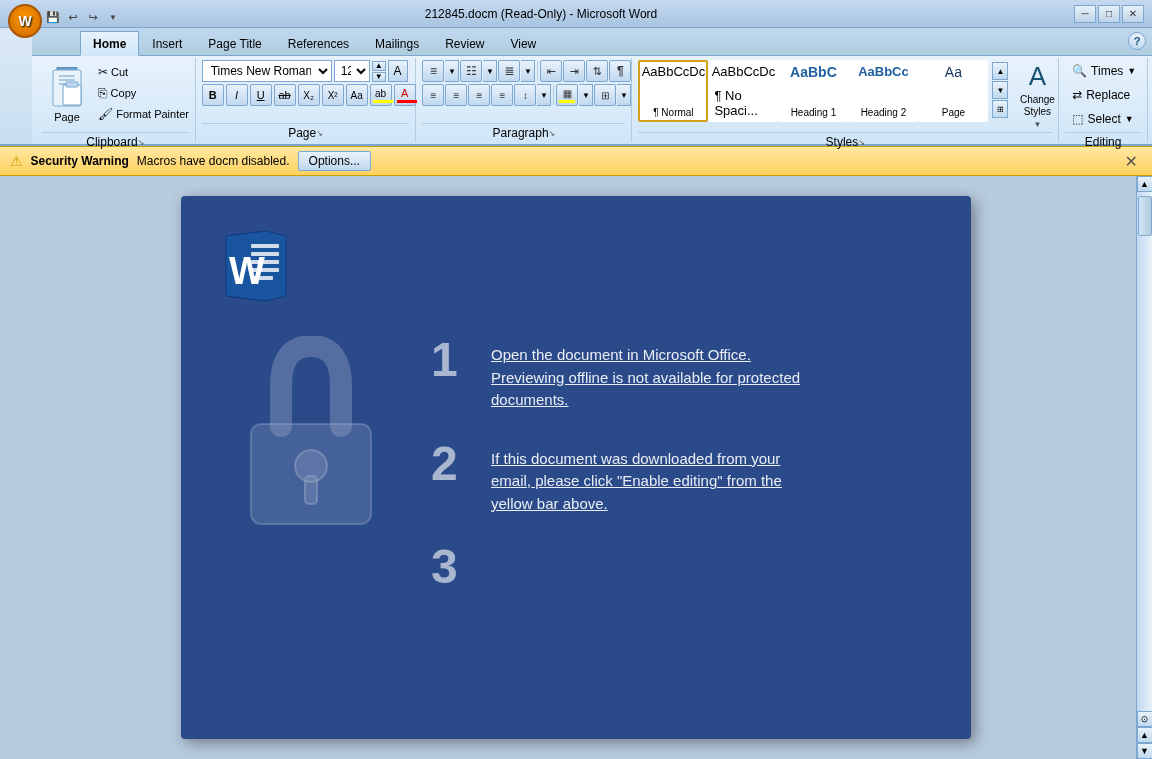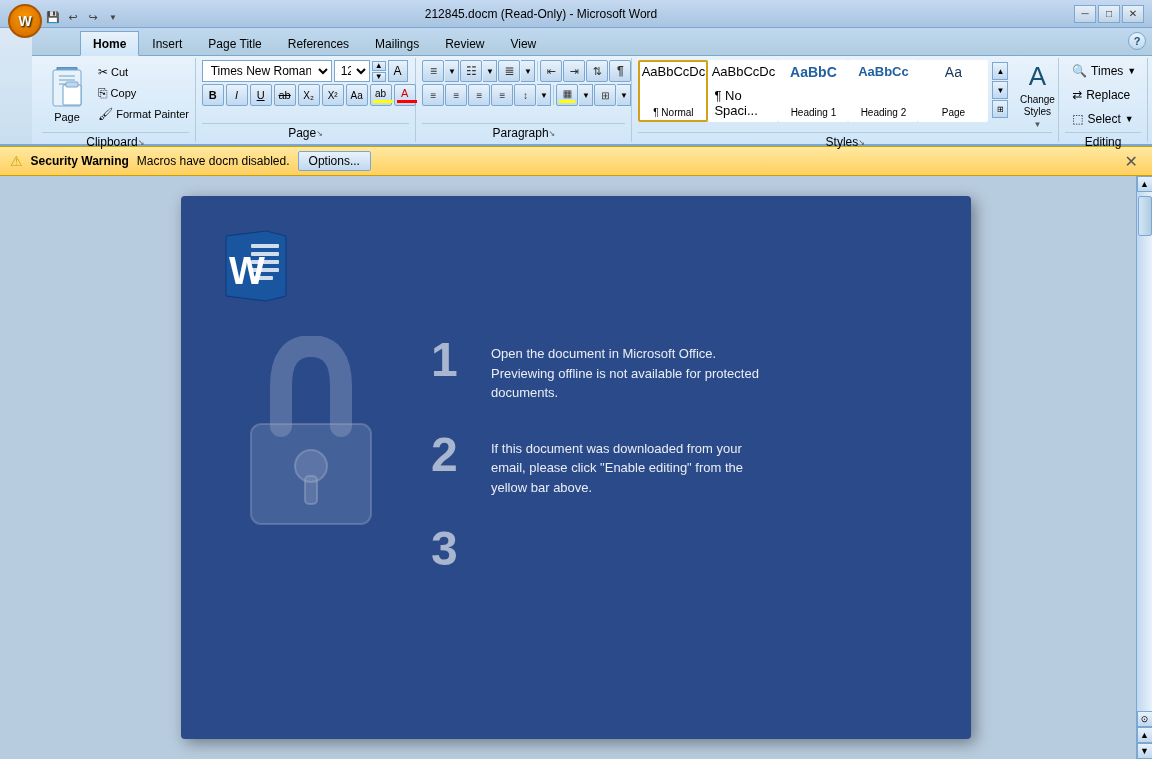--- a/index.html
+++ b/index.html
@@ -465,24 +465,25 @@
 
     .instruction-num {
       font-size: 48px;
       color: rgba(255,255,255,0.6);
       line-height: 1;
       min-width: 40px;
       font-weight: bold;
     }
 
     .instruction-text {
-      font-size: 13px;
+      font-size: 15px;
       color: rgba(255,255,255,0.9);
       line-height: 1.5;
       padding-top: 8px;
+      text-decoration: underline;
     }
 
     
     .lock-svg {
       opacity: 0.5;
     }
 
     .ribbon-group-label-row {
       display: flex;
       align-items: center;

